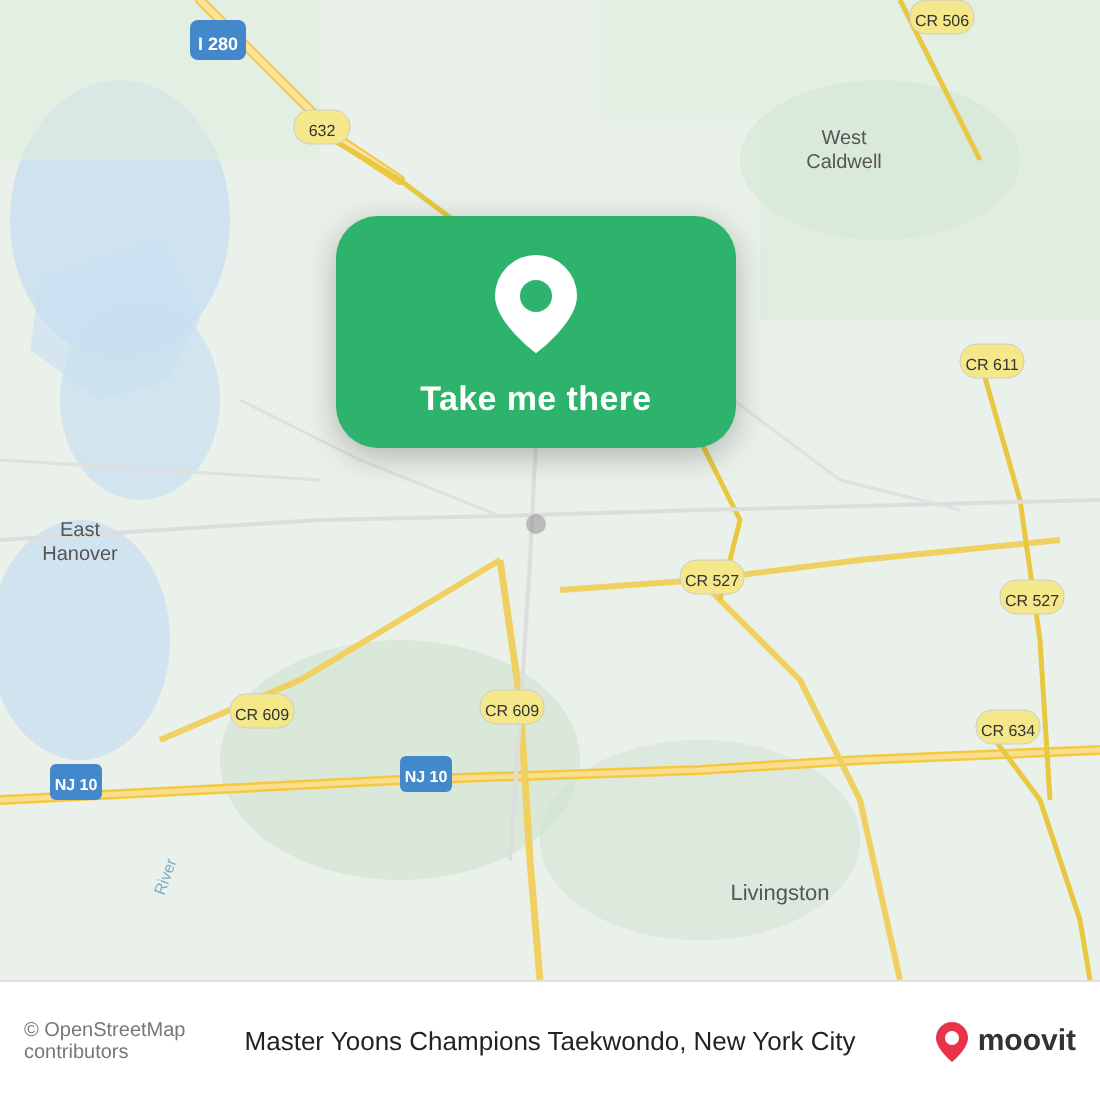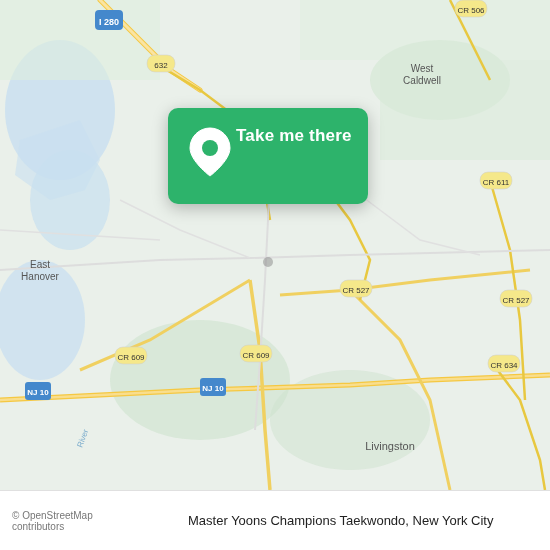--- a/index.html
+++ b/index.html
@@ -27,24 +27,24 @@
       top: 0; left: 0;
     }
 
     
     #action-card {
       position: absolute;
       top: 108px;
       left: 168px;
       width: 200px;
       background: #2db36b;
-      border-radius: 10px;
-      display: flex;
-      flex-direction: row;
-      align-items: flex-start;
+      border-radius: 21px;
+      display: flex;
+      flex-direction: column;
+      align-items: center;
       padding: 18px 16px 14px 16px;
       box-shadow: 0 4px 16px rgba(0,0,0,0.25);
       z-index: 10;
     }
 
     #pin-icon-wrapper {
       width: 52px;
       height: 52px;
       display: flex;
       align-items: center;
@@ -211,13 +211,21 @@
         <circle cx="22" cy="22" r="8" fill="#2db36b"></circle>
       </svg>
     </div>
     <span id="action-label">Take me there</span>
   </div>
 </div>
 
 <div id="bottom-bar">
   <span id="attribution">© OpenStreetMap contributors</span>
   <span id="place-name">Master Yoons Champions Taekwondo, New York City</span>
+  <div id="moovit-logo">
+
+    <svg id="moovit-pin" viewBox="0 0 18 22" xmlns="http://www.w3.org/2000/svg">
+      <path d="M9 1 C4.6 1 1 4.6 1 9 C1 14.5 9 21 9 21 C9 21 17 14.5 17 9 C17 4.6 13.4 1 9 1 Z" fill="#e8334a"></path>
+      <circle cx="9" cy="9" r="3.5" fill="white"></circle>
+    </svg>
+    <span id="moovit-text">moovit</span>
+  </div>
 </div>
 
 </body></html>

